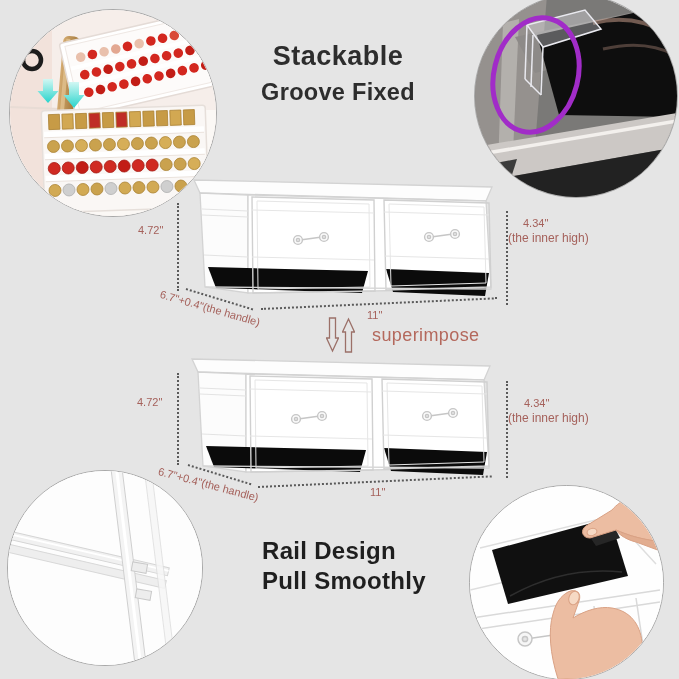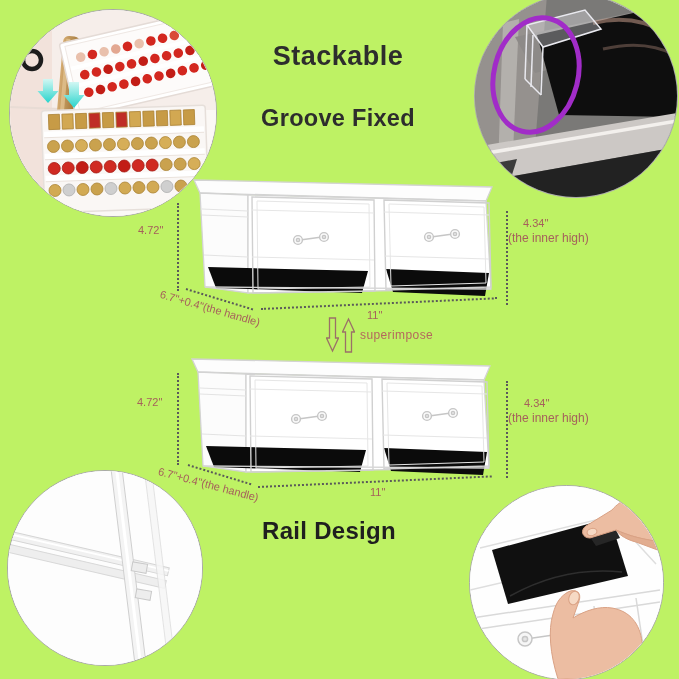--- a/index.html
+++ b/index.html
@@ -1,43 +1,43 @@
 <!DOCTYPE html>
 <html><head>
 <meta charset="utf-8">
 <style>
   html,body { margin:0; padding:0; background:#ffffff; }
   .canvas {
-    position:relative; width:679px; height:679px; background:#bef264;
+    position:relative; width:679px; height:679px; background:#e5e5e5;
     font-family:"Liberation Sans", sans-serif; overflow:hidden;
   }
   .circle {
     position:absolute; border-radius:50%; overflow:hidden;
     border:1px solid #a8a8a8; background:#fff;
   }
   .circle svg { display:block; width:100%; height:100%; }
 
   .headline { position:absolute; left:233px; top:41px; width:210px; text-align:center; color:#2d2d2d; }
   .headline .title { font-size:27px; font-weight:700; letter-spacing:0.5px; }
   .headline .sub { font-size:23.5px; font-weight:600; line-height:28px; letter-spacing:0.3px; }
-  .headline .sub.first { margin-top:32px; }
-
-  .features { position:absolute; left:262px; top:516px; color:#1f1f1f; font-size:24px; font-weight:600; line-height:30px; letter-spacing:0.3px; }
+  .headline .sub.first { margin-top:6px; }
+
+  .features { position:absolute; left:262px; top:536px; color:#1f1f1f; font-size:24px; font-weight:600; line-height:30px; letter-spacing:0.3px; }
 
   .diagram { position:absolute; width:430px; }
   .org-svg { position:absolute; }
   .dim { position:absolute; color:#a5615b; font-size:11px; white-space:nowrap; }
   .dim.small { font-size:12px; }
   .rot { transform-origin:left top; }
   .vdash { position:absolute; width:0; border-left:2px dotted #5a5a5a; }
   .hdash { position:absolute; height:0; border-top:2px dotted #5a5a5a; transform-origin:left center; }
 
   .superimpose { position:absolute; left:326px; top:313px; height:44px; display:flex; align-items:center; }
   .superimpose svg { margin-right:3px; }
-  .superimpose .label { color:#b4685c; font-size:12px; margin-left:2px; letter-spacing:0.4px; }
+  .superimpose .label { color:#b4685c; font-size:18px; margin-left:14px; letter-spacing:0.4px; }
 </style>
 </head>
 <body>
 
 <div class="canvas">
 
   <div class="circle" style="left:9px; top:9px; width:206px; height:206px;">
     <svg viewBox="0 0 206 206">
       <defs>
         <linearGradient id="wood" x1="0" y1="0" x2="1" y2="0">
@@ -330,20 +330,21 @@
         <rect x="119" y="-20" width="3" height="234" fill="#ffffff"></rect>
         <rect x="148" y="-12" width="7" height="220" fill="#f6f6f6" stroke="#dedede" opacity="0.85"></rect>
       </g>
       <rect x="124" y="92" width="15" height="9" fill="#ededed" stroke="#c9c9c9" transform="rotate(10 131 96)"></rect>
       <rect x="128" y="119" width="15" height="9" fill="#ededed" stroke="#c9c9c9" transform="rotate(10 135 123)"></rect>
     </svg>
   </div>
 
   <div class="features">
     <div>Rail Design</div>
+    <div>Pull Smoothly</div>
   </div>
 
   <div class="circle" style="left:469px; top:485px; width:193px; height:193px;">
     <svg viewBox="0 0 193 193">
       <rect width="193" height="193" fill="#fefefe"></rect>
       <g stroke="#dedede" stroke-width="1.5" fill="none">
         <polyline points="10,62 142,30 186,78"></polyline>
         <polyline points="0,104 52,92"></polyline>
       </g>
       <polygon points="22,64 140,32 158,90 38,118" fill="#101010"></polygon>

